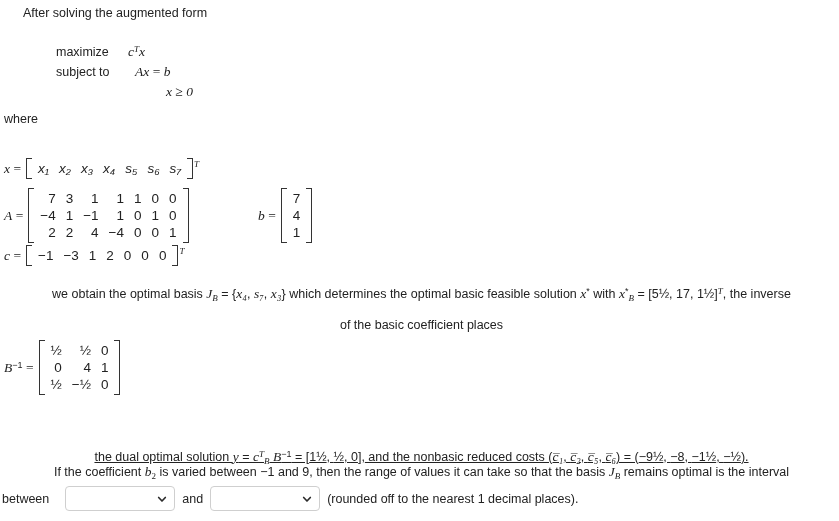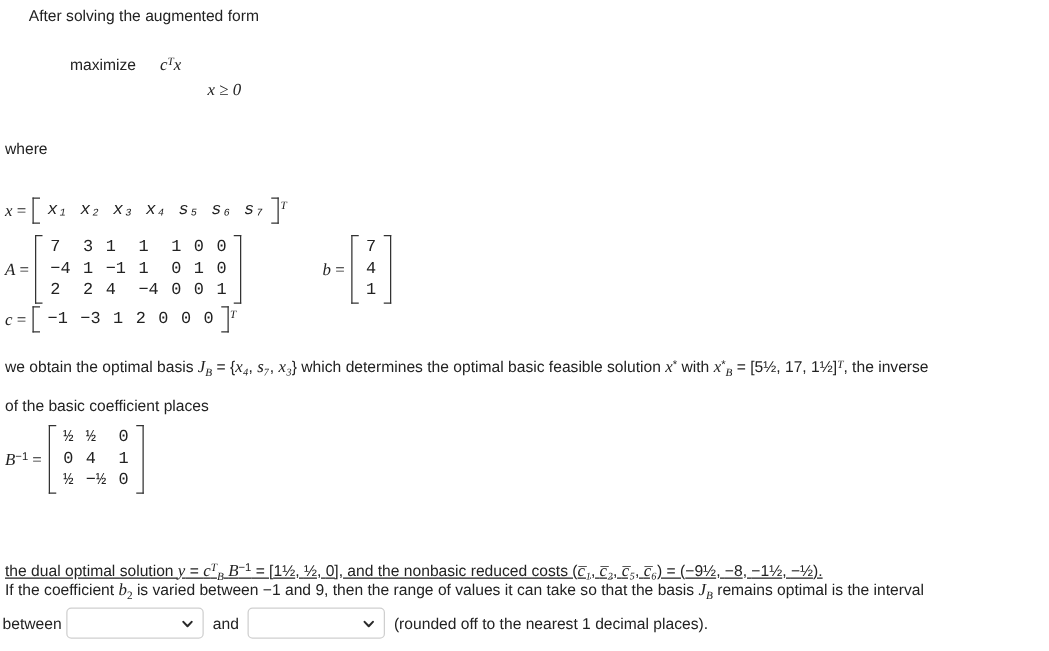--- a/index.html
+++ b/index.html
@@ -18,21 +18,21 @@
   }
   .page {
     position: relative;
     width: 839px;
     height: 521px;
     padding: 0;
   }
 
   
   .line { position: absolute; white-space: nowrap; }
-  .para { position: absolute; line-height: 27px; }
+  .para { position: absolute; line-height: 27px; text-align: center; }
   .vs { font-style: italic; font-family: "Liberation Serif", serif; font-size: 13.5px; }
   sub { font-size: 0.72em; font-style: italic; font-family: "Liberation Serif", serif; vertical-align: -0.32em; }
   sup { font-size: 0.72em; vertical-align: 0.42em; }
   sup.it { font-style: italic; font-family: "Liberation Serif", serif; }
 
   
   #problem-block { position: absolute; left: 8px; top: 44px; }
   #problem-block .row { display: flex; height: 20px; align-items: baseline; }
   #problem-block .lbl { width: 72px; margin-left: 48px; }
   #problem-block .expr { }
@@ -51,22 +51,22 @@
     top: 0; bottom: 0;
     width: 5px;
     border-top: 1.3px solid #333;
     border-bottom: 1.3px solid #333;
   }
   .brk::before { left: 0; border-left: 1.3px solid #333; }
   .brk::after { right: 0; border-right: 1.3px solid #333; }
   .brk table { border-collapse: collapse; }
   .brk td {
     padding: 1px 5px;
-    text-align: left;
-    font-family: Liberation Mono, monospace;
+    text-align: right;
+    font-family: Liberation Sans, sans-serif;
     font-size: 13.5px;
     font-style: normal;
     white-space: nowrap;
   }
   .brk td.ital { font-style: italic; }
   .tsup { font-size: 9px; font-style: italic; font-family: "Liberation Serif", serif;
           align-self: flex-start; margin-top: 1px; margin-left: 1px; }
 
   
   select.blank {
@@ -89,33 +89,37 @@
   .sel-wrap .chev {
     position: absolute;
     right: 8px;
     top: 50%;
     transform: translateY(-50%);
     pointer-events: none;
     width: 10px; height: 10px;
   }
   .answer-row { position: absolute; left: 2px; top: 486px; display: flex; align-items: center; }
   .answer-row .txt { margin: 0 7px; }
-  .answer-row .txt.first { margin-left: 0; margin-right: 4px; }
+  .answer-row .txt.first { margin-left: 0; margin-right: 16px; }
 </style>
 </head>
 <body>
 
 <div class="page">
 
   <div class="line" style="left:4px; top:6px;margin-left:19px;">After solving the augmented form</div>
 
   <div id="problem-block">
     <div class="row">
       <span class="lbl">maximize</span>
       <span class="expr"><span class="vs">c</span><sup class="it">T</sup><span class="vs">x</span></span>
+    </div>
+    <div class="row">
+      <span class="lbl">subject to</span>
+      <span class="expr" style="padding-left:7px"><span class="vs">Ax</span><span style="font-family:'Liberation Serif',serif;font-size:13.5px">&nbsp;</span><span style="font-family:'Liberation Serif',serif;font-size:13.5px">=</span><span style="font-family:'Liberation Serif',serif;font-size:13.5px">&nbsp;</span><span class="vs">b</span></span>
     </div>
     <div class="row">
       <span class="lbl"></span>
       <span class="expr vs" style="padding-left:38px">x ≥ 0</span>
     </div>
   </div>
 
   <div class="line" style="left:4px; top:112px;">where</div>
 
   <div class="matrix-wrap" style="left:4px; top:158px;">

